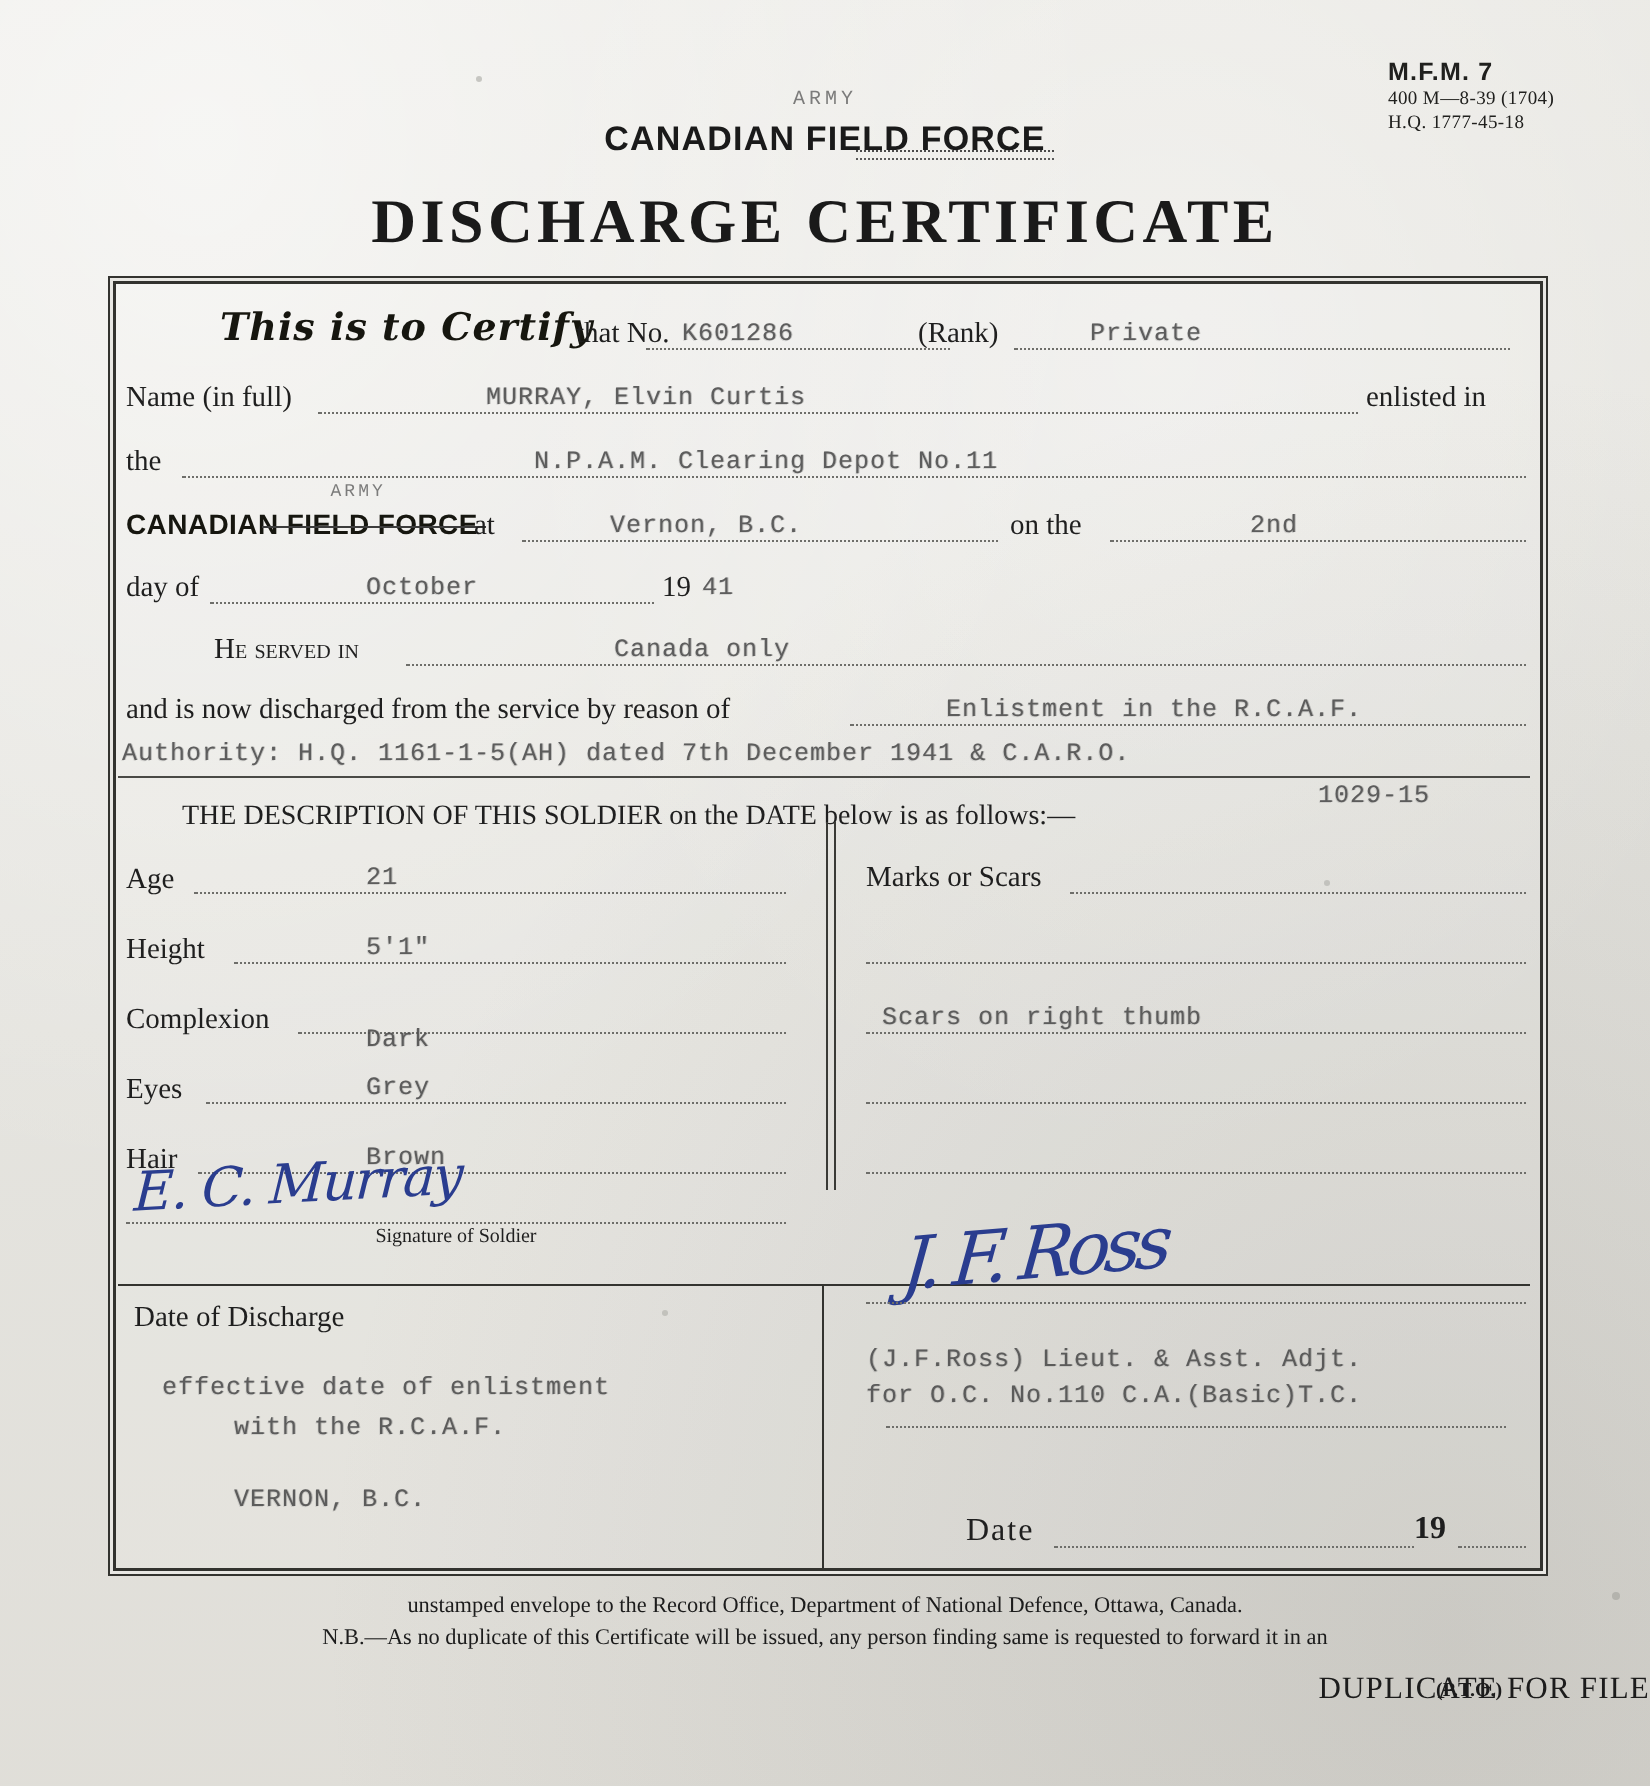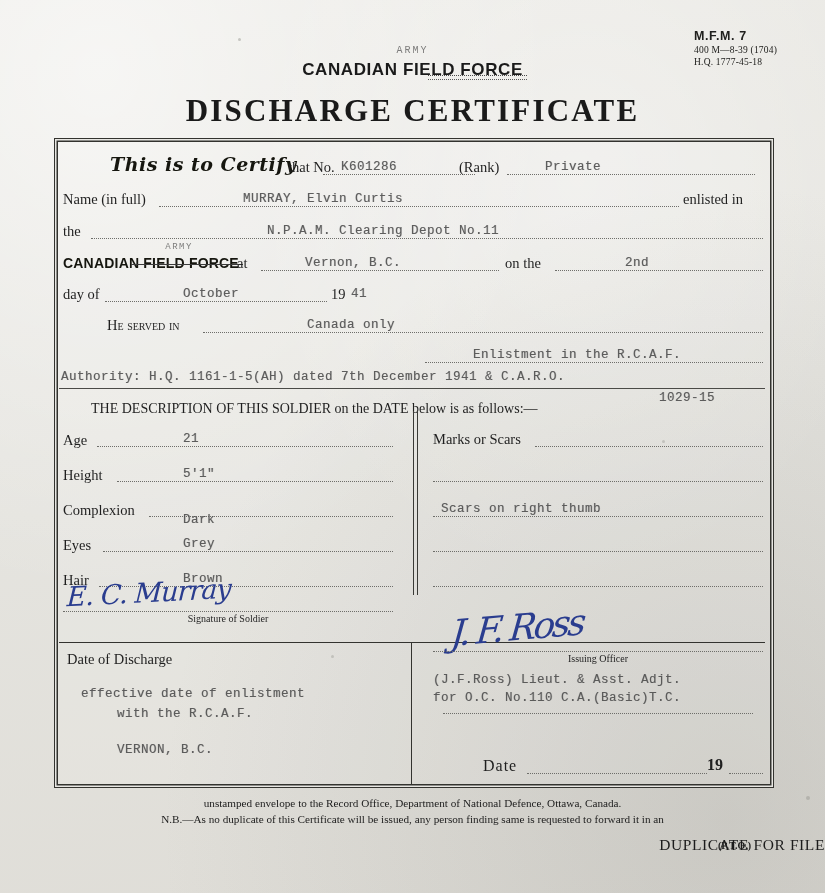--- a/index.html
+++ b/index.html
@@ -322,20 +322,21 @@
       <div class="printed row" style="left:8px;top:147px;">day of</div>
       <div class="dots" style="left:50px;top:162px;width:222px;"></div>
       <div class="typed row" style="left:128px;top:148px;">October</div>
       <div class="printed row" style="left:276px;top:147px;">19</div>
       <div class="typed row" style="left:296px;top:148px;">41</div>
 
       <div class="printed row" style="left:52px;top:178px;font-variant:small-caps;">He served in</div>
       <div class="dots" style="left:148px;top:193px;width:560px;"></div>
       <div class="typed row" style="left:252px;top:179px;">Canada only</div>
 
+      <div class="printed row" style="left:8px;top:208px;">and is now discharged from the service by reason of</div>
       <div class="dots" style="left:370px;top:223px;width:338px;"></div>
       <div class="typed row" style="left:418px;top:209px;">Enlistment in the R.C.A.F.</div>
 
       <div class="typed row" style="left:6px;top:231px;">Authority: H.Q. 1161-1-5(AH) dated 7th December 1941 &amp; C.A.R.O.</div>
       <div class="underline-typed" style="left:4px;top:249px;width:706px;"></div>
       <div class="typed row" style="left:604px;top:252px;">1029-15</div>
 
       <div class="printed row" style="left:36px;top:262px;font-size:14px;">THE DESCRIPTION OF THIS SOLDIER on the DATE below is as follows:—</div>
 
       <div class="mid-divider"></div>
@@ -386,21 +387,20 @@
 
       <div class="vr-strong" style="left:356px;top:503px;height:142px;"></div>
 
       <div class="printed row" style="left:12px;top:512px;">Date of Discharge</div>
       <div class="typed row" style="left:26px;top:548px;">effective date of enlistment</div>
       <div class="typed row" style="left:62px;top:568px;">with the R.C.A.F.</div>
       <div class="typed row" style="left:62px;top:604px;">VERNON, B.C.</div>
 
       <div class="sig sig-officer" style="left:396px;top:468px;">J. F. Ross</div>
       <div class="dots" style="left:378px;top:512px;width:330px;"></div>
-      <div class="label-center" style="left:378px;top:514px;width:330px;">Issuing Officer</div>
       <div class="typed row" style="left:378px;top:534px;">(J.F.Ross) Lieut. &amp; Asst. Adjt.</div>
       <div class="typed row" style="left:378px;top:552px;">for O.C. No.110 C.A.(Basic)T.C.</div>
       <div class="dots" style="left:388px;top:574px;width:310px;"></div>
 
       <div class="printed row" style="left:428px;top:618px;font-size:16px;letter-spacing:1px;">Date</div>
       <div class="dots" style="left:472px;top:634px;width:180px;"></div>
       <div class="printed row" style="left:652px;top:617px;font-weight:bold;font-size:16px;">19</div>
       <div class="dots" style="left:674px;top:634px;width:34px;"></div>
 
     </div>

